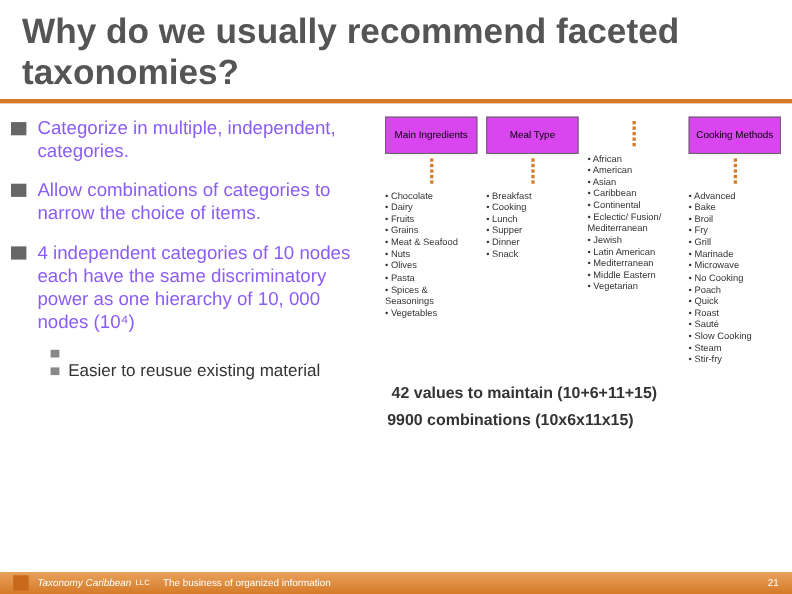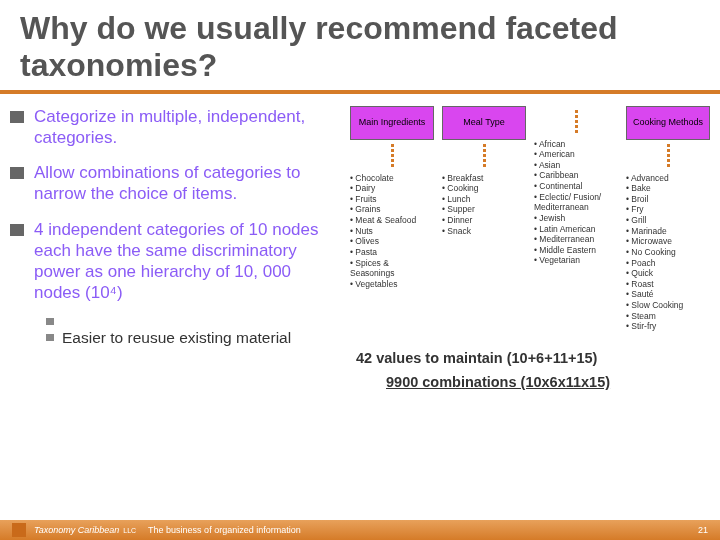--- a/index.html
+++ b/index.html
@@ -103,21 +103,21 @@
   .facet-items div::before {
     content: "• ";
   }
   .summary {
     margin-top: 18px;
     font-size: 14.5px;
     font-weight: bold;
     color: #333;
   }
   .summary div { margin-bottom: 8px; margin-left: 6px; }
-  .summary div:nth-child(2){ margin-left: 36px; text-decoration: underline; }
+  .summary div:nth-child(2){ margin-left: 2px; }
   .footer {
     position: absolute;
     bottom: 0;
     left: 0;
     right: 0;
     height: 20px;
     background: #d57b28;
     background: linear-gradient(#e8a15b,#d57b28);
     color: #fff;
     font-size: 9px;

